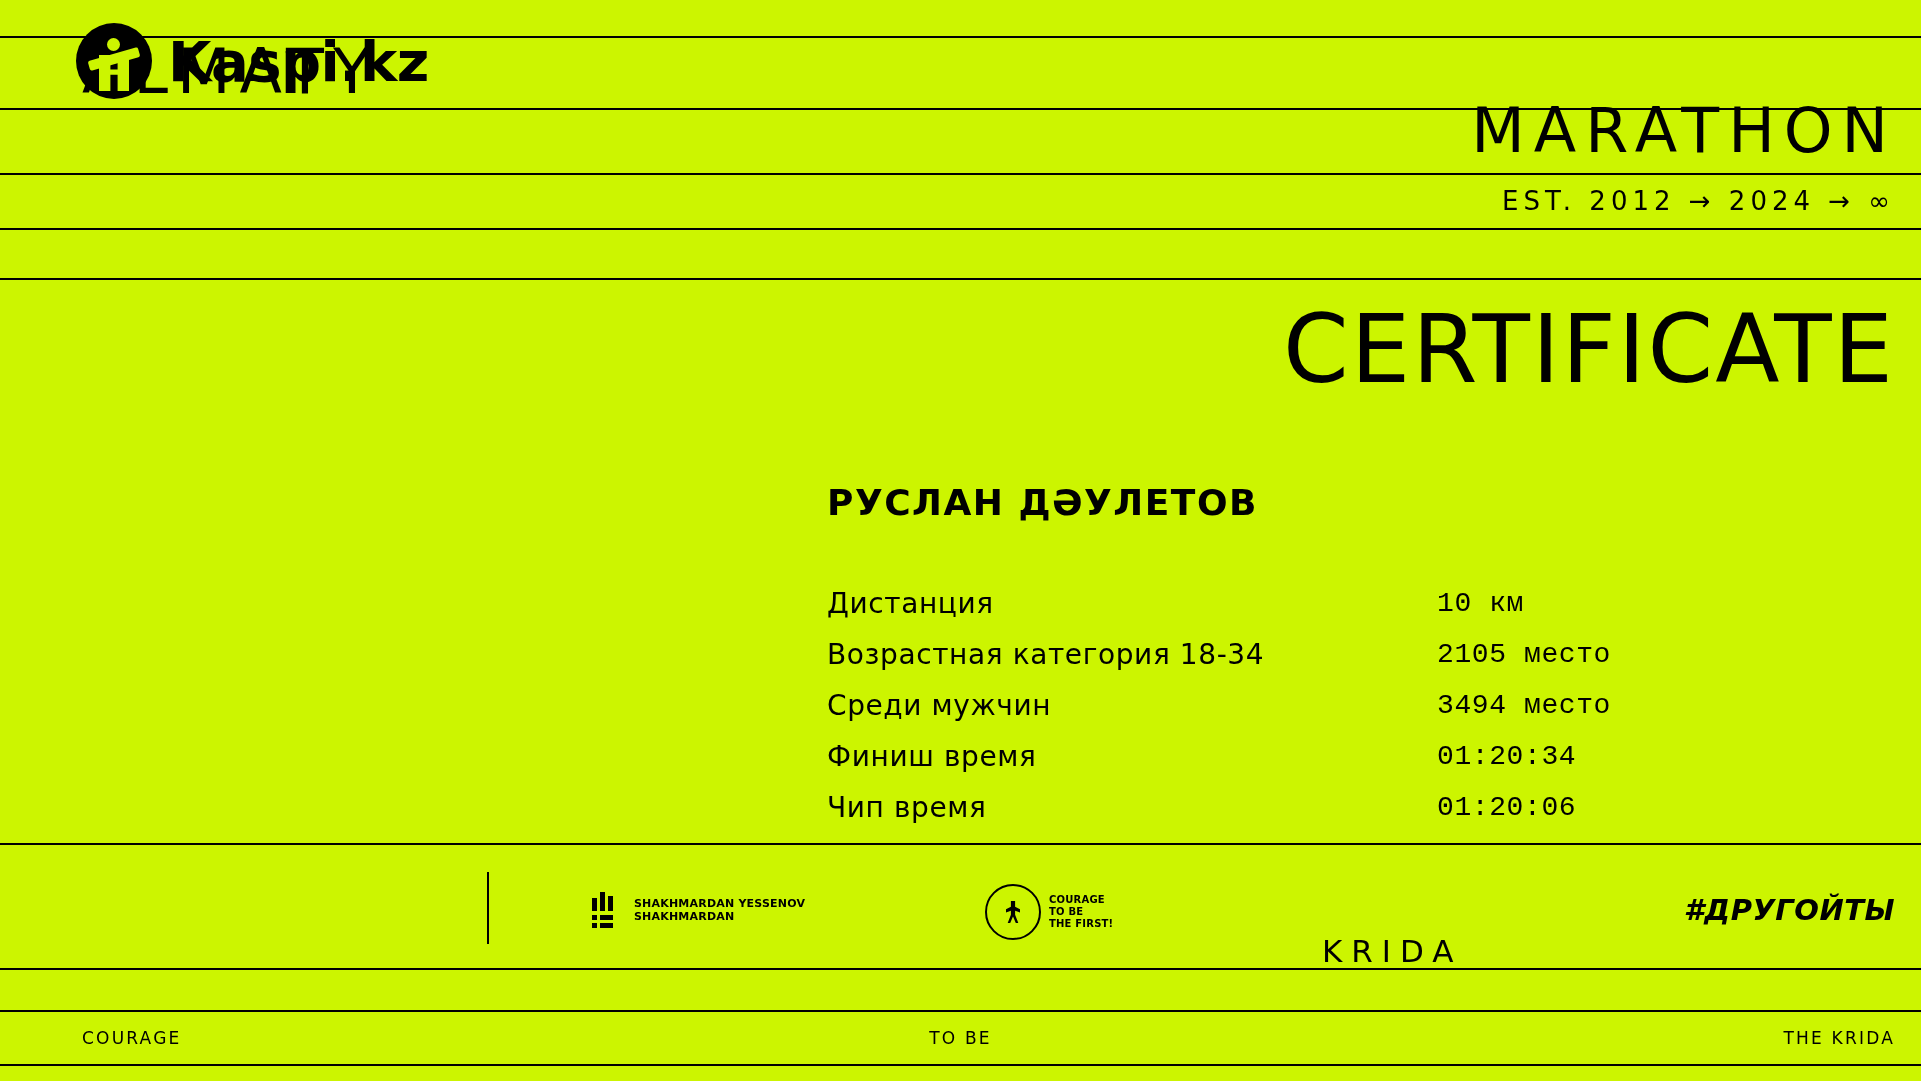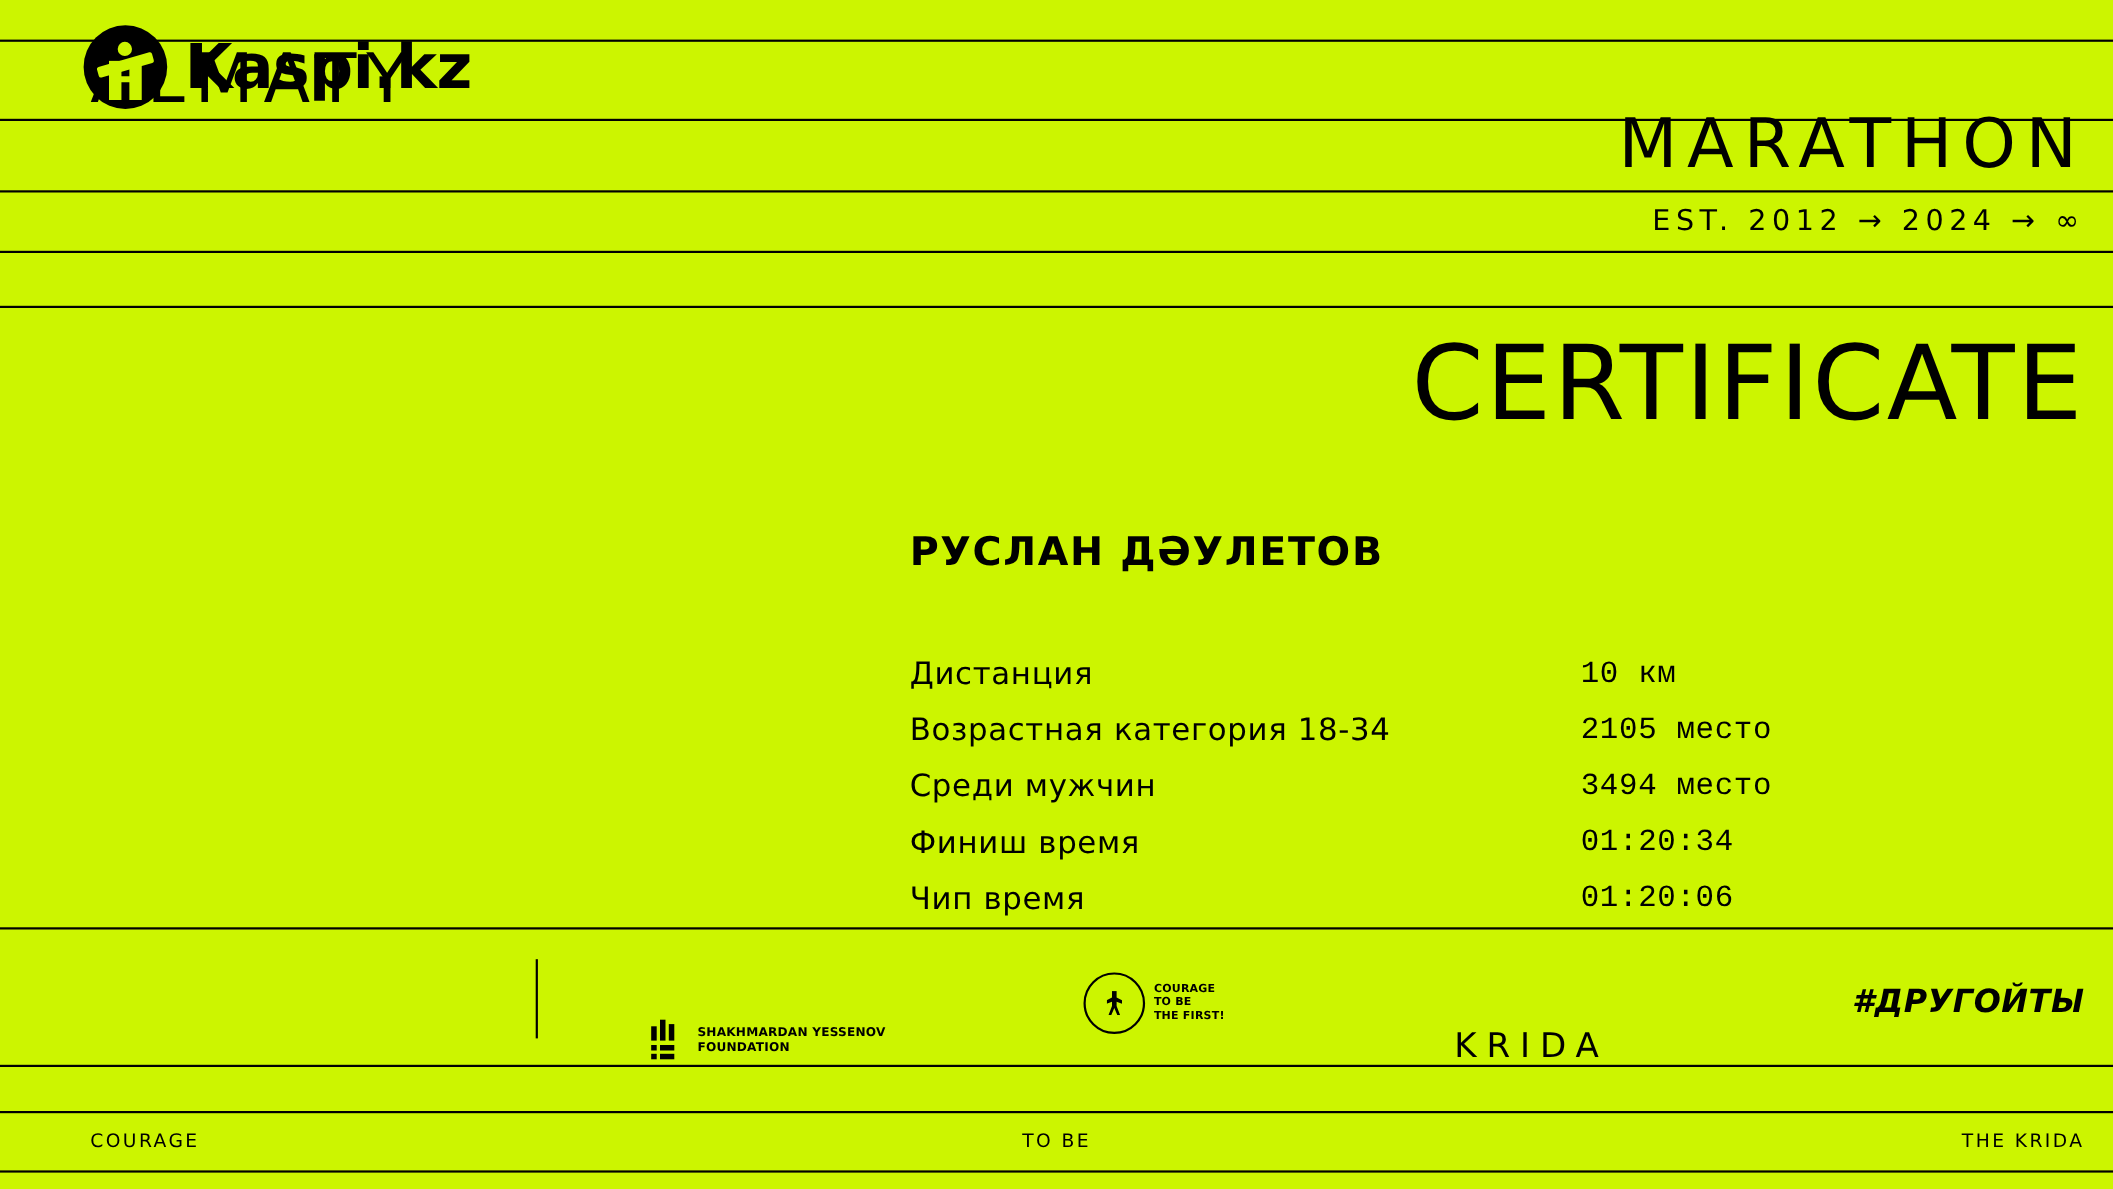--- a/index.html
+++ b/index.html
@@ -101,21 +101,21 @@
 
   
   .results {
     position: absolute;
     left: 827px;
     top: 578px;
     width: 800px;
   }
   .result-row {
     display: flex;
-    align-items: flex-end;
+    align-items: center;
     height: 51px;
   }
   .result-label {
     width: 578px;
     font-size: 28px;
     letter-spacing: 0.6px;
     font-family: "DejaVu Sans", sans-serif;
     white-space: nowrap;
   }
   .result-value {
@@ -192,21 +192,20 @@
     width: 2px;
     height: 72px;
     background: #000;
   }
   .yessenov {
     position: absolute;
     left: 592px;
     top: 890px;
     display: flex;
     align-items: center;
-    margin-top: 35px;
   }
   .yessenov-mark {
     width: 30px;
     height: 40px;
     margin-right: 12px;
     position: relative;
   }
   .yessenov-mark i {
     position: absolute;
     background: #000;
@@ -358,21 +357,21 @@
       <i style="left:0;top:8px;width:5px;height:13px;"></i>
       <i style="left:8px;top:2px;width:5px;height:19px;"></i>
       <i style="left:16px;top:6px;width:5px;height:15px;"></i>
       <i style="left:0;top:25px;width:5px;height:5px;"></i>
       <i style="left:8px;top:25px;width:13px;height:5px;"></i>
       <i style="left:0;top:33px;width:5px;height:5px;"></i>
       <i style="left:8px;top:33px;width:13px;height:5px;"></i>
     </div>
     <div class="yessenov-text">
       <div>SHAKHMARDAN YESSENOV</div>
-      <div>FOUNDATION</div>
+      <div>SHAKHMARDAN</div>
     </div>
   </div>
 
   <div class="courage-fund">
     <div class="cf-badge">
       <div class="cf-inner"></div>
     </div>
     <div class="cf-text">
       <div>COURAGE</div>
       <div>TO BE</div>

